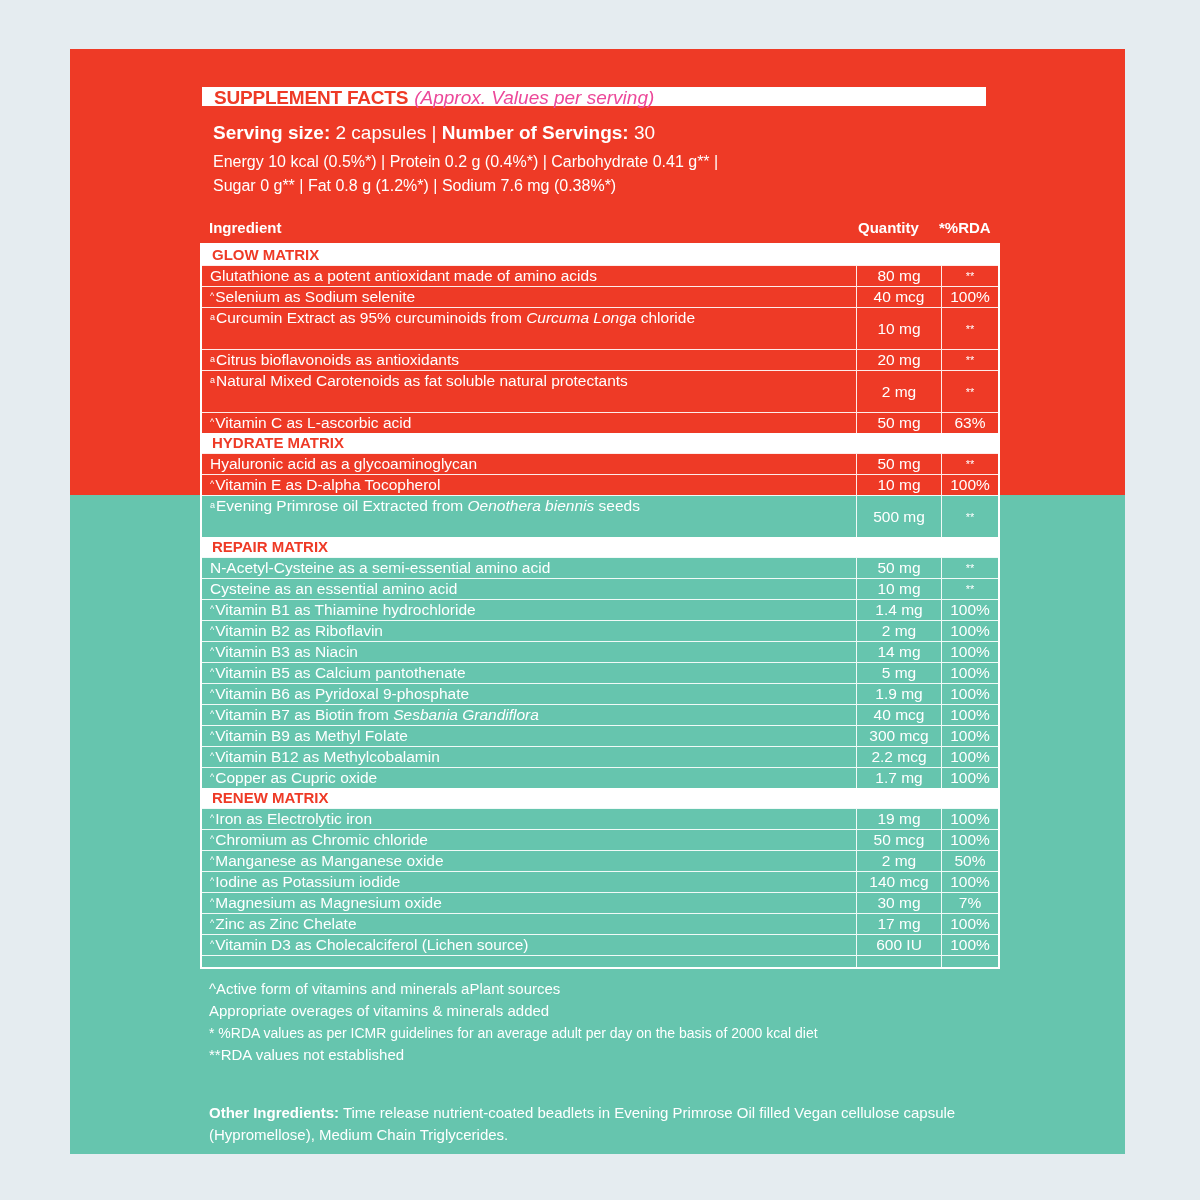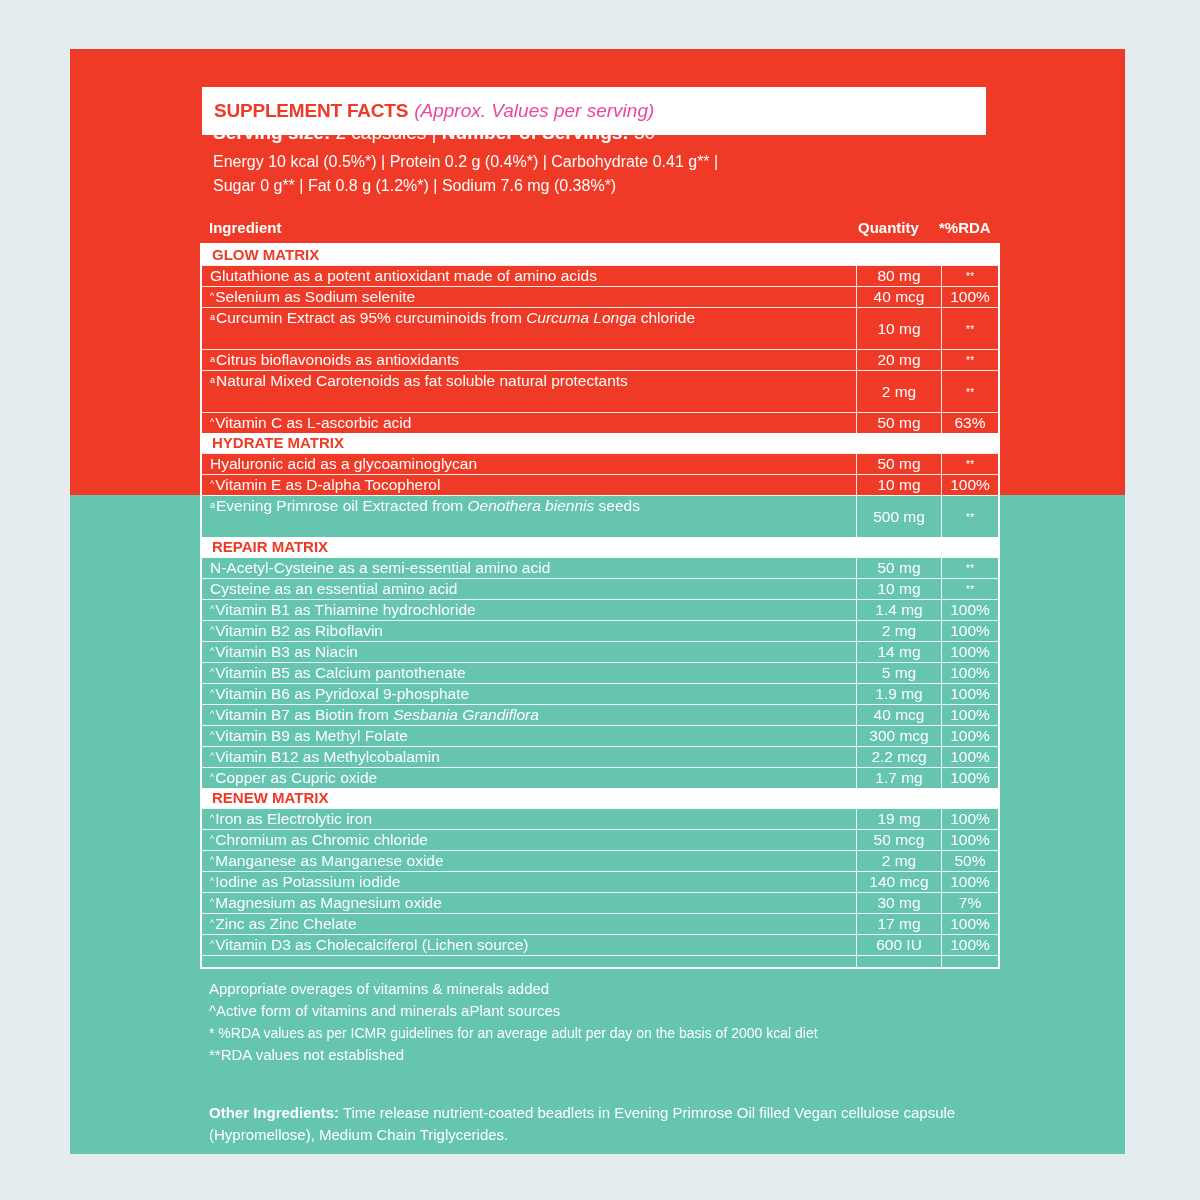--- a/index.html
+++ b/index.html
@@ -1,21 +1,21 @@
 <!DOCTYPE html>
 <html><head>
 <meta charset="utf-8">
 <style>
   * { box-sizing: border-box; margin: 0; padding: 0; }
   html, body { width: 1200px; height: 1200px; background: #e5ecf0; overflow: hidden; }
   body { position: relative; font-family: "Liberation Sans", sans-serif; color: #fff; }
   .panel { position: absolute; left: 70px; top: 49px; width: 1055px; height: 1105px;
     background: linear-gradient(to bottom, #ee3a26 0px, #ee3a26 446px, #66c5ae 446px, #66c5ae 100%); }
-  .title-bar { position: absolute; left: 202px; top: 87px; width: 784px; height: 48px; background: #fff;
-    display: flex; align-items: center; padding-left: 12px; font-size: 19px; }
+  .title-bar { position: absolute; left: 202px; top: 87px; width: 784px; height: 19px; background: #fff;
+    display: flex; padding-left: 12px; font-size: 19px; }
   .title-bar .t1 { color: #ee3a26; font-weight: bold; letter-spacing: -0.2px; }
   .title-bar .t2 { color: #ec4899; font-style: italic; margin-left: 6px; }
   .serving { position: absolute; left: 213px; top: 121px; font-size: 19px; line-height: 24px; white-space: nowrap; }
   .serving b { font-weight: bold; }
   .nutrition { position: absolute; left: 213px; top: 150px; width: 760px; font-size: 16px; line-height: 24px; }
   .col-head { position: absolute; top: 219px; font-size: 15px; font-weight: bold; }
   .table { position: absolute; left: 200px; top: 243px; width: 800px; border: 2px solid #fff; }
   .sec { height: 20px; background: #fff; color: #ee3a26; font-weight: bold; font-size: 15px;
     line-height: 20px; padding-left: 10px; }
   .row { display: flex; border-top: 1.5px solid rgba(255,255,255,0.9); font-size: 15.5px; line-height: 20px; }
@@ -196,21 +196,21 @@
       <div class="rda">100%</div>
     </div>
     <div class="row tail">
       <div class="ing"></div>
       <div class="qty"></div>
       <div class="rda"></div>
     </div>
   </div>
 
 <div class="foot">
+  <div>^Active form of vitamins and minerals aPlant sources</div>
   <div>Appropriate overages of vitamins &amp; minerals added</div>
-  <div>^Active form of vitamins and minerals aPlant sources</div>
   <div style="font-size:14px;">* %RDA values as per ICMR guidelines for an average adult per day on the basis of 2000 kcal diet</div>
   <div>**RDA values not established</div>
 </div>
 
 <div class="other">
   <b>Other Ingredients:</b><span> Time release nutrient-coated beadlets in Evening Primrose Oil filled Vegan cellulose capsule (Hypromellose), Medium Chain  Triglycerides.</span>
 </div>
 
 </body></html>

